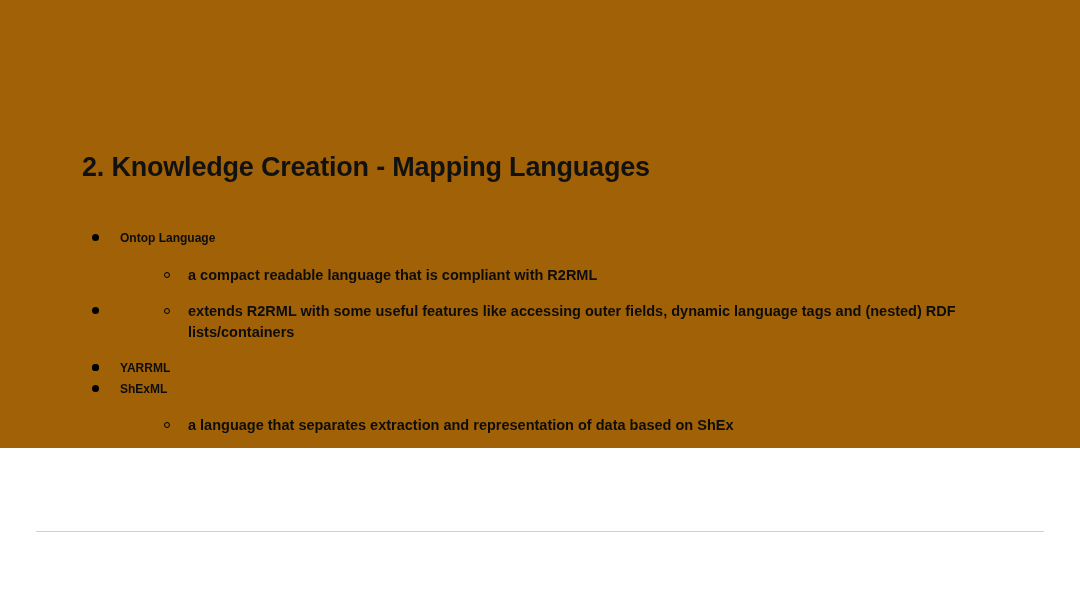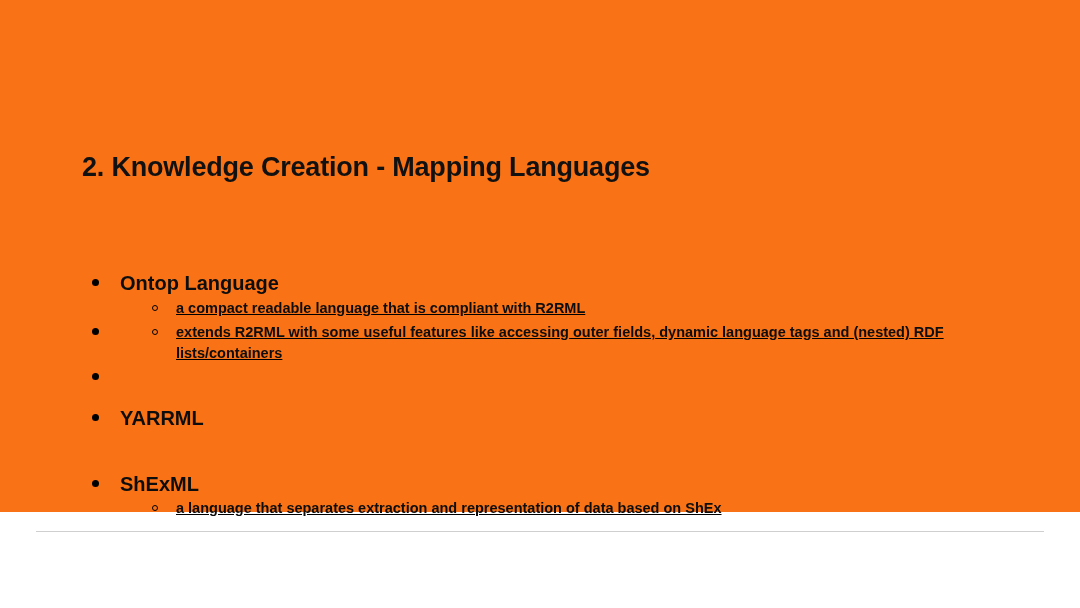--- a/index.html
+++ b/index.html
@@ -10,22 +10,22 @@
     width: 1080px;
     height: 608px;
     background: #ffffff;
     font-family: "Liberation Sans", sans-serif;
     color: #000000;
     overflow: hidden;
   }
   .slide {
     position: relative;
     width: 1080px;
-    height: 512px;
-    background: #f97316;
+    height: 448px;
+    background: #a16207;
   }
   .slide-title {
     position: absolute;
     left: 82px;
     top: 152px;
     font-size: 27px;
     font-weight: 600;
     letter-spacing: -0.2px;
     color: #111111;
     white-space: nowrap;
@@ -49,31 +49,29 @@
   .l1bullet {
     position: absolute;
     left: 10px;
     top: 6px;
     width: 7px;
     height: 7px;
     background: #000000;
     border-radius: 50%;
   }
   .l1text {
-    font-size: 20px;
+    font-size: 12px;
     font-weight: 600;
     line-height: 20.5px;
     color: #0d0d0d;
-    margin-top: 45px;
   }
   ul.level2 {
     list-style: none;
-    margin: 4px;
+    margin: 16px;
     padding: 0;
-    text-decoration: underline;
   }
   ul.level2 > li.l2item {
     position: relative;
     padding-left: 38px;
     margin-left: 14px;
   }
   .l2bullet {
     position: absolute;
     left: 14px;
     top: 7px;

